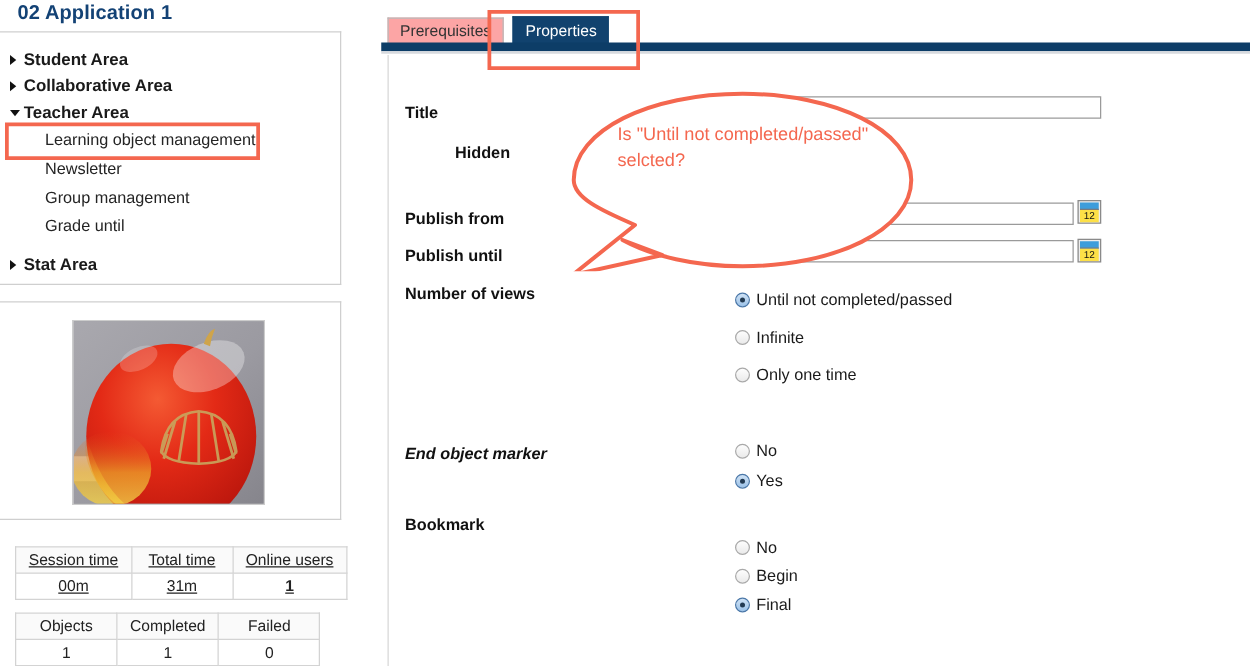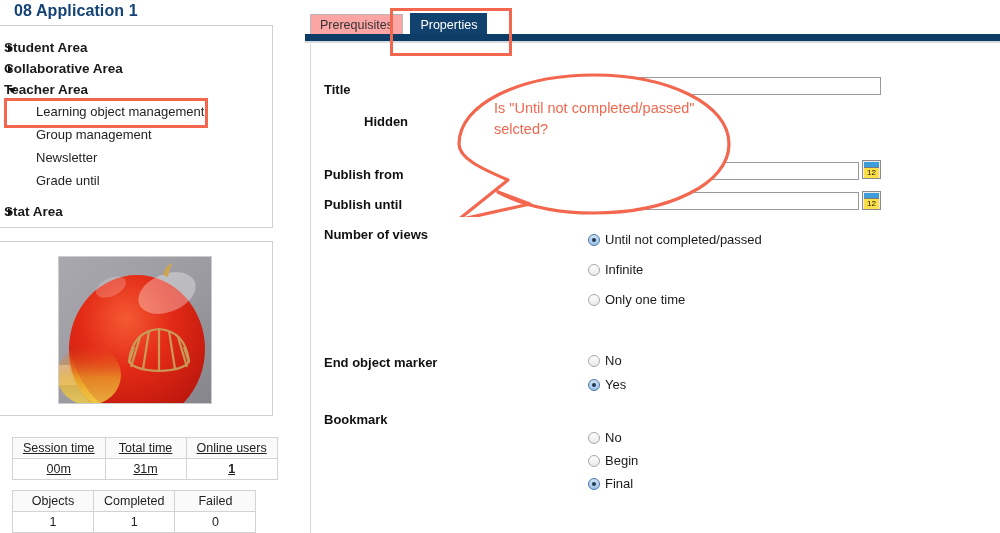--- a/index.html
+++ b/index.html
@@ -50,21 +50,21 @@
   .nav-list {
     position: absolute;
     left: 0;
     top: 11px;
     width: 100%;
   }
   .nav-top {
     position: relative;
     height: 21px;
     line-height: 21px;
-    padding-left: 4px;
+    padding-left: 19px;
     font-size: 13.5px;
     font-weight: bold;
     color: #1a1a1a;
     cursor: pointer;
     white-space: nowrap;
   }
   .nav-top .tri {
     position: absolute;
     left: 8px;
     top: 50%;
@@ -295,43 +295,43 @@
     font-size: 14.5px;
     line-height: 21px;
     color: #f4674f;
   }
 </style>
 </head>
 <body>
 
 <div id="root">
 
-  <div class="page-title">08 Application 1</div>
+  <div class="page-title">02 Application 1</div>
 
   <div class="panel" id="nav-panel">
     <div class="nav-list">
 
       <div class="nav-top">
         <span class="tri collapsed"></span>
         <span>Student Area</span>
       </div>
 
       <div class="nav-top">
         <span class="tri collapsed"></span>
         <span>Collaborative Area</span>
       </div>
 
       <div class="nav-top">
         <span class="tri expanded"></span>
         <span>Teacher Area</span>
       </div>
 
       <div class="nav-sub">Learning object management</div>
+      <div class="nav-sub">Newsletter</div>
       <div class="nav-sub">Group management</div>
-      <div class="nav-sub">Newsletter</div>
       <div class="nav-sub">Grade until</div>
 
       <div class="nav-gap"></div>
 
       <div class="nav-top">
         <span class="tri collapsed"></span>
         <span>Stat Area</span>
       </div>
     </div>
   </div>
@@ -417,21 +417,21 @@
     <div id="tab-bar"></div>
     <div id="tab-bar-shadow"></div>
 
     <div id="form-area">
 
       <div class="f-label" style="top:38px;">Title</div>
       <div class="f-label" style="top:70px;padding-left:40px;">Hidden</div>
       <div class="f-label" style="top:123px;">Publish from</div>
       <div class="f-label" style="top:153px;">Publish until</div>
       <div class="f-label" style="top:183px;">Number of views</div>
-      <div class="f-label" style="top:311px;">End object marker</div>
+      <div class="f-label" style="top:311px;font-style:italic;">End object marker</div>
       <div class="f-label" style="top:368px;">Bookmark</div>
 
       <input class="f-input" style="left: 270px; top: 33px; width: 300px;" value="">
 
       <input class="f-input" style="left: 270px; top: 118px; width: 278px;" value="">
       <div class="cal-icon" style="left:551px; top:116px;">
         <div class="cal-head"></div>
         <div class="cal-body">12</div>
       </div>
 

